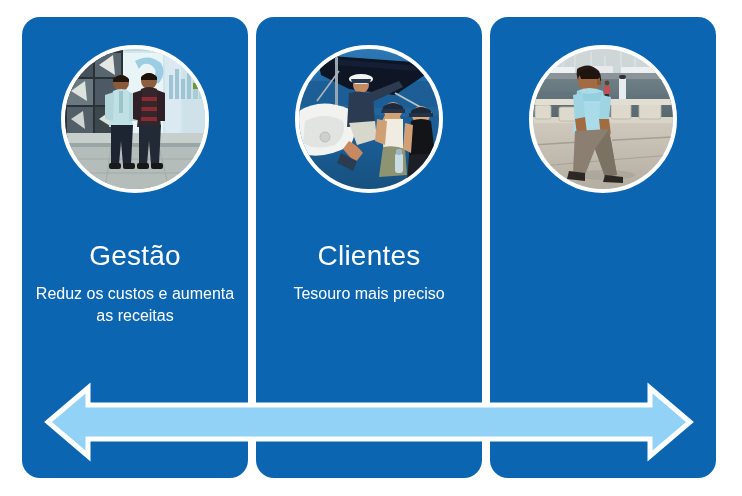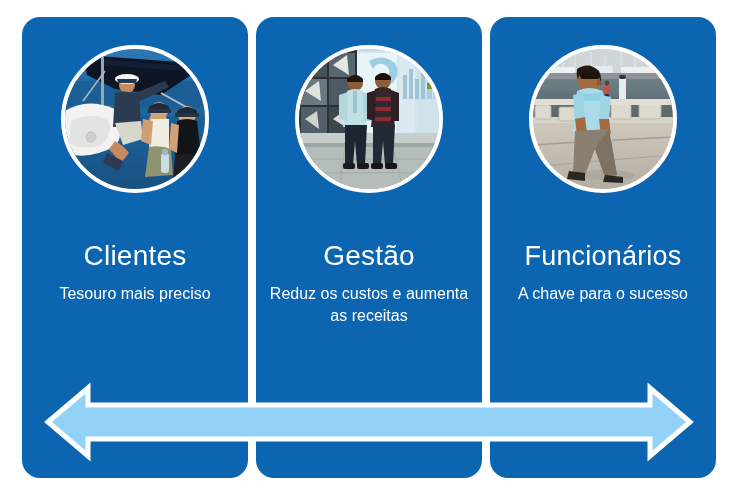--- a/index.html
+++ b/index.html
@@ -101,92 +101,20 @@
     pointer-events: none;
   }
 </style>
 </head>
 <body>
 
 <div id="diagram">
 
   <div class="panels">
 
-    <div class="panel panel-1">
-      <div class="photo-frame">
-        <div class="photo">
-          <svg viewBox="0 0 140 140" preserveAspectRatio="xMidYMid slice" aria-hidden="true">
-            <defs>
-              <linearGradient id="sea1" x1="0" y1="0" x2="0" y2="1">
-                <stop offset="0%" stop-color="#1c5f96"></stop>
-                <stop offset="60%" stop-color="#1a5c93"></stop>
-                <stop offset="100%" stop-color="#17517f"></stop>
-              </linearGradient>
-              <linearGradient id="sky1" x1="0" y1="0" x2="0" y2="1">
-                <stop offset="0%" stop-color="#2e79b5"></stop>
-                <stop offset="100%" stop-color="#1f6aa6"></stop>
-              </linearGradient>
-            </defs>
-            <rect x="0" y="0" width="140" height="36" fill="url(#sky1)"></rect>
-            <rect x="0" y="32" width="140" height="108" fill="url(#sea1)"></rect>
-            <path d="M0 58 Q35 54 70 58 Q105 62 140 57 L140 66 Q105 70 70 65 Q35 61 0 66 Z" fill="#2a6d9e" opacity="0.5"></path>
-
-            <path d="M18 6 L128 14 Q134 18 126 26 L96 46 L50 40 L22 26 Z" fill="#0e1524"></path>
-            <path d="M34 10 L120 17 L118 22 L36 16 Z" fill="#16203a" opacity="0.8"></path>
-
-            <rect x="36" y="8" width="3" height="54" fill="#9aa6ae"></rect>
-            <path d="M96 44 L132 64" stroke="#b8c2c8" stroke-width="2" fill="none"></path>
-            <path d="M40 22 L18 52" stroke="#aab4bb" stroke-width="1.6" fill="none"></path>
-
-            <path d="M0 62 Q22 48 50 60 Q62 72 52 96 Q24 112 0 104 Z" fill="#f2f3f1"></path>
-            <path d="M6 72 Q26 62 44 72 Q48 86 36 96 Q16 102 4 94 Z" fill="#e2e4e1"></path>
-            <circle cx="26" cy="88" r="5" fill="#cdd1ce" stroke="#b9bdba" stroke-width="1"></circle>
-
-            <g>
-              <path d="M64 46 L80 40 L100 32 L104 38 L84 48 L70 54 Z" fill="#2c3b50"></path>
-              <circle cx="62" cy="36" r="8" fill="#c48b63"></circle>
-              <ellipse cx="62" cy="30" rx="12" ry="5" fill="#f4f5f2"></ellipse>
-              <rect x="55" y="31" width="14" height="4" rx="2" fill="#e7e8e5"></rect>
-              <path d="M52 30 L72 30 L71 34 L53 34 Z" fill="#23374e"></path>
-              <path d="M50 44 Q62 40 74 46 L76 76 L48 78 Z" fill="#2b3b52"></path>
-              <path d="M50 74 L76 72 L78 90 L58 96 Z" fill="#d8d7cc"></path>
-              <path d="M50 92 Q58 96 64 104 L56 114 L44 100 Z" fill="#c8895f"></path>
-              <path d="M42 104 L58 112 L54 122 L38 114 Z" fill="#2b3b52"></path>
-            </g>
-
-            <g>
-              <circle cx="94" cy="62" r="9" fill="#d9a278"></circle>
-              <path d="M84 58 Q94 50 104 58 L104 62 L84 62 Z" fill="#1d2a3c"></path>
-              <path d="M83 60 L106 60 L106 64 L82 64 Z" fill="#26334a"></path>
-              <path d="M86 66 Q94 62 100 66 L104 74 L98 96 L84 96 L82 74 Z" fill="#cfa373"></path>
-              <path d="M86 70 L104 70 L104 100 L84 100 Z" fill="#f0ece1"></path>
-              <path d="M78 70 L88 72 L86 96 L76 92 Z" fill="#d0a075"></path>
-              <path d="M84 98 Q96 96 106 100 L108 126 L80 128 Z" fill="#8e9472"></path>
-            </g>
-
-            <g>
-              <circle cx="122" cy="66" r="9" fill="#dba87e"></circle>
-              <path d="M112 62 Q122 54 132 62 L132 66 L112 66 Z" fill="#1b2838"></path>
-              <path d="M110 64 L134 64 L134 68 L110 68 Z" fill="#243247"></path>
-              <path d="M112 72 Q122 68 132 72 L136 106 L110 108 Z" fill="#121417"></path>
-              <path d="M106 74 L114 76 L112 104 L104 100 Z" fill="#d2a077"></path>
-              <path d="M110 106 L138 104 L140 132 L108 134 Z" fill="#1c2026"></path>
-            </g>
-
-            <rect x="96" y="104" width="8" height="20" rx="3" fill="#cfe3ef" opacity="0.9"></rect>
-            <rect x="97" y="100" width="6" height="6" rx="2" fill="#9fb8c6"></rect>
-          </svg>
-        </div>
-      </div>
-      <div class="panel-text">
-        <div class="panel-title">Clientes</div>
-        <div class="panel-subtitle">Tesouro mais preciso</div>
-      </div>
-    </div>
-
     <div class="panel panel-2">
       <div class="photo-frame">
         <div class="photo">
           <svg viewBox="0 0 140 140" preserveAspectRatio="xMidYMid slice" aria-hidden="true">
             <defs>
               <linearGradient id="wall2" x1="0" y1="0" x2="0" y2="1">
                 <stop offset="0%" stop-color="#bfd7de"></stop>
                 <stop offset="100%" stop-color="#93aab3"></stop>
               </linearGradient>
             </defs>
@@ -253,20 +181,92 @@
             </g>
           </svg>
         </div>
       </div>
       <div class="panel-text">
         <div class="panel-title">Gestão</div>
         <div class="panel-subtitle">Reduz os custos e aumenta as receitas</div>
       </div>
     </div>
 
+    <div class="panel panel-1">
+      <div class="photo-frame">
+        <div class="photo">
+          <svg viewBox="0 0 140 140" preserveAspectRatio="xMidYMid slice" aria-hidden="true">
+            <defs>
+              <linearGradient id="sea1" x1="0" y1="0" x2="0" y2="1">
+                <stop offset="0%" stop-color="#1c5f96"></stop>
+                <stop offset="60%" stop-color="#1a5c93"></stop>
+                <stop offset="100%" stop-color="#17517f"></stop>
+              </linearGradient>
+              <linearGradient id="sky1" x1="0" y1="0" x2="0" y2="1">
+                <stop offset="0%" stop-color="#2e79b5"></stop>
+                <stop offset="100%" stop-color="#1f6aa6"></stop>
+              </linearGradient>
+            </defs>
+            <rect x="0" y="0" width="140" height="36" fill="url(#sky1)"></rect>
+            <rect x="0" y="32" width="140" height="108" fill="url(#sea1)"></rect>
+            <path d="M0 58 Q35 54 70 58 Q105 62 140 57 L140 66 Q105 70 70 65 Q35 61 0 66 Z" fill="#2a6d9e" opacity="0.5"></path>
+
+            <path d="M18 6 L128 14 Q134 18 126 26 L96 46 L50 40 L22 26 Z" fill="#0e1524"></path>
+            <path d="M34 10 L120 17 L118 22 L36 16 Z" fill="#16203a" opacity="0.8"></path>
+
+            <rect x="36" y="8" width="3" height="54" fill="#9aa6ae"></rect>
+            <path d="M96 44 L132 64" stroke="#b8c2c8" stroke-width="2" fill="none"></path>
+            <path d="M40 22 L18 52" stroke="#aab4bb" stroke-width="1.6" fill="none"></path>
+
+            <path d="M0 62 Q22 48 50 60 Q62 72 52 96 Q24 112 0 104 Z" fill="#f2f3f1"></path>
+            <path d="M6 72 Q26 62 44 72 Q48 86 36 96 Q16 102 4 94 Z" fill="#e2e4e1"></path>
+            <circle cx="26" cy="88" r="5" fill="#cdd1ce" stroke="#b9bdba" stroke-width="1"></circle>
+
+            <g>
+              <path d="M64 46 L80 40 L100 32 L104 38 L84 48 L70 54 Z" fill="#2c3b50"></path>
+              <circle cx="62" cy="36" r="8" fill="#c48b63"></circle>
+              <ellipse cx="62" cy="30" rx="12" ry="5" fill="#f4f5f2"></ellipse>
+              <rect x="55" y="31" width="14" height="4" rx="2" fill="#e7e8e5"></rect>
+              <path d="M52 30 L72 30 L71 34 L53 34 Z" fill="#23374e"></path>
+              <path d="M50 44 Q62 40 74 46 L76 76 L48 78 Z" fill="#2b3b52"></path>
+              <path d="M50 74 L76 72 L78 90 L58 96 Z" fill="#d8d7cc"></path>
+              <path d="M50 92 Q58 96 64 104 L56 114 L44 100 Z" fill="#c8895f"></path>
+              <path d="M42 104 L58 112 L54 122 L38 114 Z" fill="#2b3b52"></path>
+            </g>
+
+            <g>
+              <circle cx="94" cy="62" r="9" fill="#d9a278"></circle>
+              <path d="M84 58 Q94 50 104 58 L104 62 L84 62 Z" fill="#1d2a3c"></path>
+              <path d="M83 60 L106 60 L106 64 L82 64 Z" fill="#26334a"></path>
+              <path d="M86 66 Q94 62 100 66 L104 74 L98 96 L84 96 L82 74 Z" fill="#cfa373"></path>
+              <path d="M86 70 L104 70 L104 100 L84 100 Z" fill="#f0ece1"></path>
+              <path d="M78 70 L88 72 L86 96 L76 92 Z" fill="#d0a075"></path>
+              <path d="M84 98 Q96 96 106 100 L108 126 L80 128 Z" fill="#8e9472"></path>
+            </g>
+
+            <g>
+              <circle cx="122" cy="66" r="9" fill="#dba87e"></circle>
+              <path d="M112 62 Q122 54 132 62 L132 66 L112 66 Z" fill="#1b2838"></path>
+              <path d="M110 64 L134 64 L134 68 L110 68 Z" fill="#243247"></path>
+              <path d="M112 72 Q122 68 132 72 L136 106 L110 108 Z" fill="#121417"></path>
+              <path d="M106 74 L114 76 L112 104 L104 100 Z" fill="#d2a077"></path>
+              <path d="M110 106 L138 104 L140 132 L108 134 Z" fill="#1c2026"></path>
+            </g>
+
+            <rect x="96" y="104" width="8" height="20" rx="3" fill="#cfe3ef" opacity="0.9"></rect>
+            <rect x="97" y="100" width="6" height="6" rx="2" fill="#9fb8c6"></rect>
+          </svg>
+        </div>
+      </div>
+      <div class="panel-text">
+        <div class="panel-title">Clientes</div>
+        <div class="panel-subtitle">Tesouro mais preciso</div>
+      </div>
+    </div>
+
     <div class="panel panel-3">
       <div class="photo-frame">
         <div class="photo">
           <svg viewBox="0 0 140 140" preserveAspectRatio="xMidYMid slice" aria-hidden="true">
             <defs>
               <linearGradient id="water3" x1="0" y1="0" x2="0" y2="1">
                 <stop offset="0%" stop-color="#6f7f86"></stop>
                 <stop offset="100%" stop-color="#54646c"></stop>
               </linearGradient>
               <linearGradient id="pave3" x1="0" y1="0" x2="0" y2="1">
@@ -337,24 +337,20 @@
               <rect x="64" y="84" width="14" height="10" rx="2" fill="#f4f2ec" transform="rotate(-12 71 89)"></rect>
 
               <path d="M42 82 L76 80 L84 126 L72 128 L62 100 L52 126 L40 124 Z" fill="#8a7f70"></path>
               <path d="M62 100 L72 128 L84 126 L76 80 Z" fill="#7c7263"></path>
 
               <path d="M36 122 L52 124 L52 132 L34 130 Z" fill="#2b2723"></path>
               <path d="M72 126 L90 128 L90 134 L70 133 Z" fill="#2b2723"></path>
             </g>
           </svg>
         </div>
-      </div>
-      <div class="panel-text">
-        <div class="panel-title">Funcionários</div>
-        <div class="panel-subtitle">A chave para o sucesso</div>
       </div>
     </div>
 
   </div>
 
   <svg id="arrow-layer" viewBox="0 0 742 496">
     <g>
       <path d="M48 422
                L88 388
                L88 405

